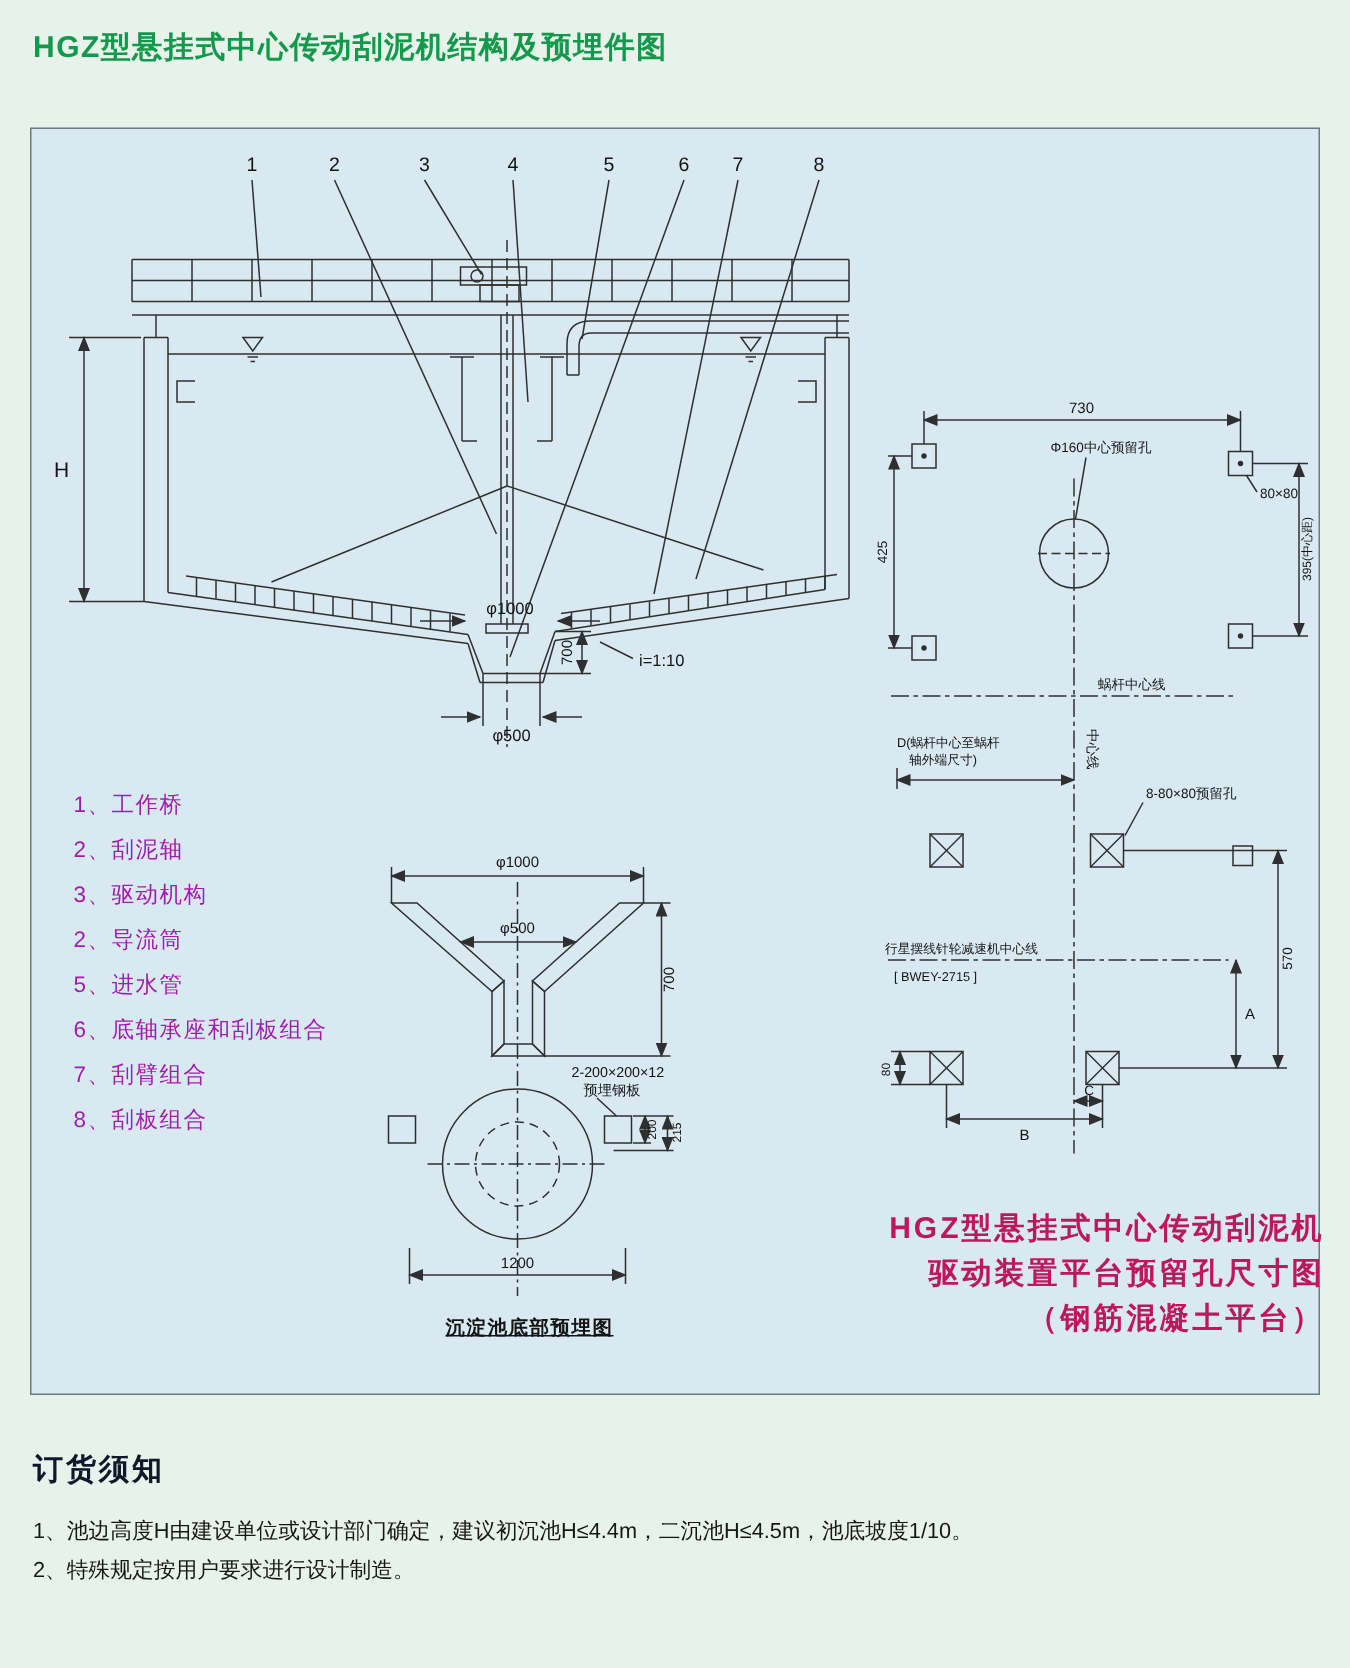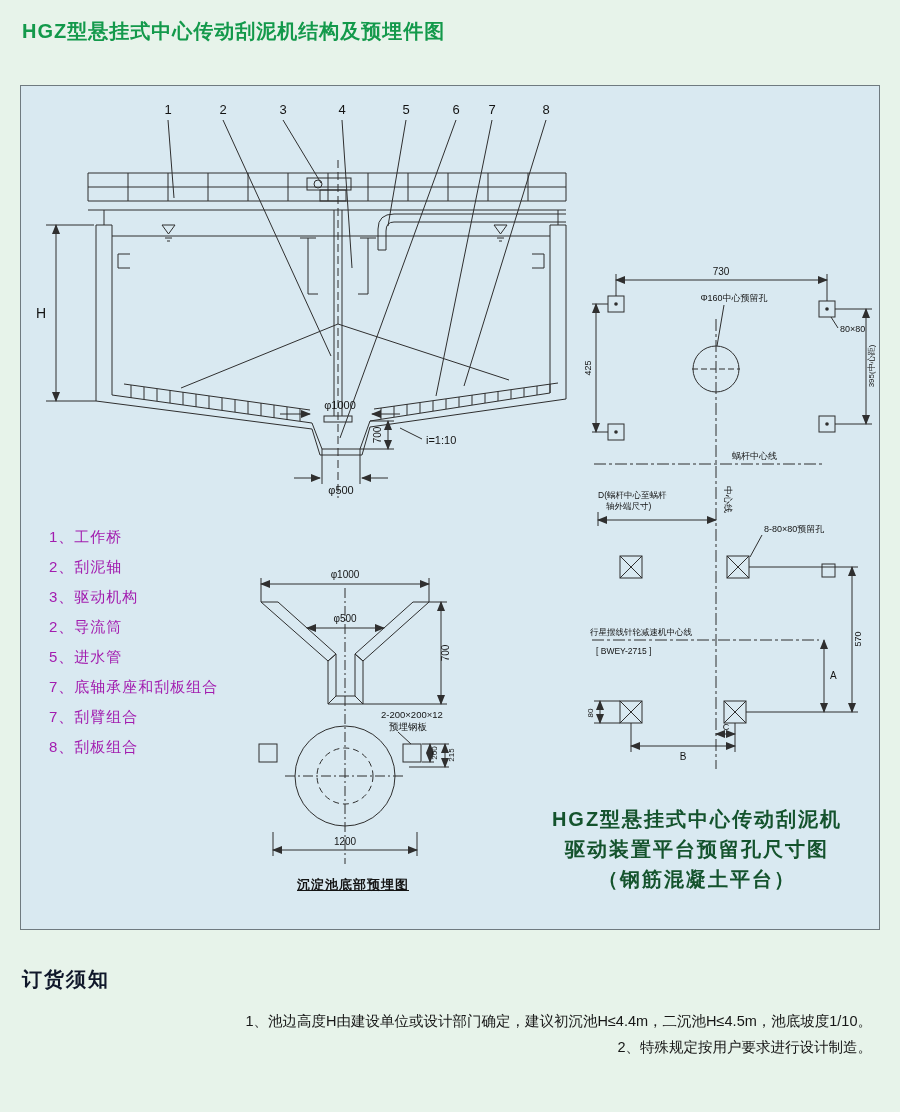--- a/index.html
+++ b/index.html
@@ -13,25 +13,25 @@
     stroke: #2f2f2f; stroke-width: 1; fill: none;
   }
   .panel svg text { stroke: none; fill: #141414; }
   .panel svg .arrowhead { fill: #2f2f2f; stroke: none; }
   .panel svg .dot { fill: #2f2f2f; stroke: none; }
   .panel svg .hatch-line { stroke: #8f8f8f; }
   .parts-list { position: absolute; left: 28px; top: 436px; list-style: none; }
   .parts-list li { font-size: 15px; line-height: 30px; color: #a21caf; letter-spacing: 1px; }
   .detail-caption { position: absolute; left: 212px; top: 790px; width: 240px; text-align: center;
     font-size: 13px; font-weight: bold; color: #141414; text-decoration: underline; letter-spacing: 1px; }
-  .plan-caption { position: absolute; left: 490px; top: 718px; width: 372px; text-align: center; color: #14532d; font-weight: bold; }
+  .plan-caption { position: absolute; left: 490px; top: 718px; width: 372px; text-align: right; color: #be185d; font-weight: bold; }
   .plan-caption .l { font-size: 20px; line-height: 30px; letter-spacing: 2px; }
   .order-title { position: absolute; left: 22px; top: 966px; font-size: 20px; font-weight: bold; color: #0f172a; letter-spacing: 2px; }
   .order-items { position: absolute; left: 22px; top: 1008px; width: 850px; }
-  .order-items p { font-size: 14.5px; line-height: 26px; color: #161616; text-align: right; }
+  .order-items p { font-size: 14.5px; line-height: 26px; color: #161616; }
 </style>
 </head>
 <body>
 
 <div class="page">
 
   <h1 class="page-title">HGZ型悬挂式中心传动刮泥机结构及预埋件图</h1>
 
   <div class="panel">
 
@@ -209,21 +209,21 @@
         <text x="315" y="396" font-size="11" text-anchor="middle">φ500</text>
       </g>
     </svg>
 
     <ul class="parts-list">
       <li>1、工作桥</li>
       <li>2、刮泥轴</li>
       <li>3、驱动机构</li>
       <li>2、导流筒</li>
       <li>5、进水管</li>
-      <li>7、底轴承座和刮板组合</li>
+      <li>6、底轴承座和刮板组合</li>
       <li>7、刮臂组合</li>
       <li>8、刮板组合</li>
     </ul>
 
     <svg id="detail-svg" style="left:212px; top:478px;" width="240" height="310" viewBox="0 0 240 310">
       <defs>
         <marker id="a2" markerWidth="10" markerHeight="8" refX="9" refY="4" orient="auto-start-reverse" markerUnits="userSpaceOnUse">
           <path class="arrowhead" d="M0,0 L10,4 L0,8 z"></path>
         </marker>
         <pattern id="h2" width="6" height="6" patternUnits="userSpaceOnUse" patternTransform="rotate(45)">

